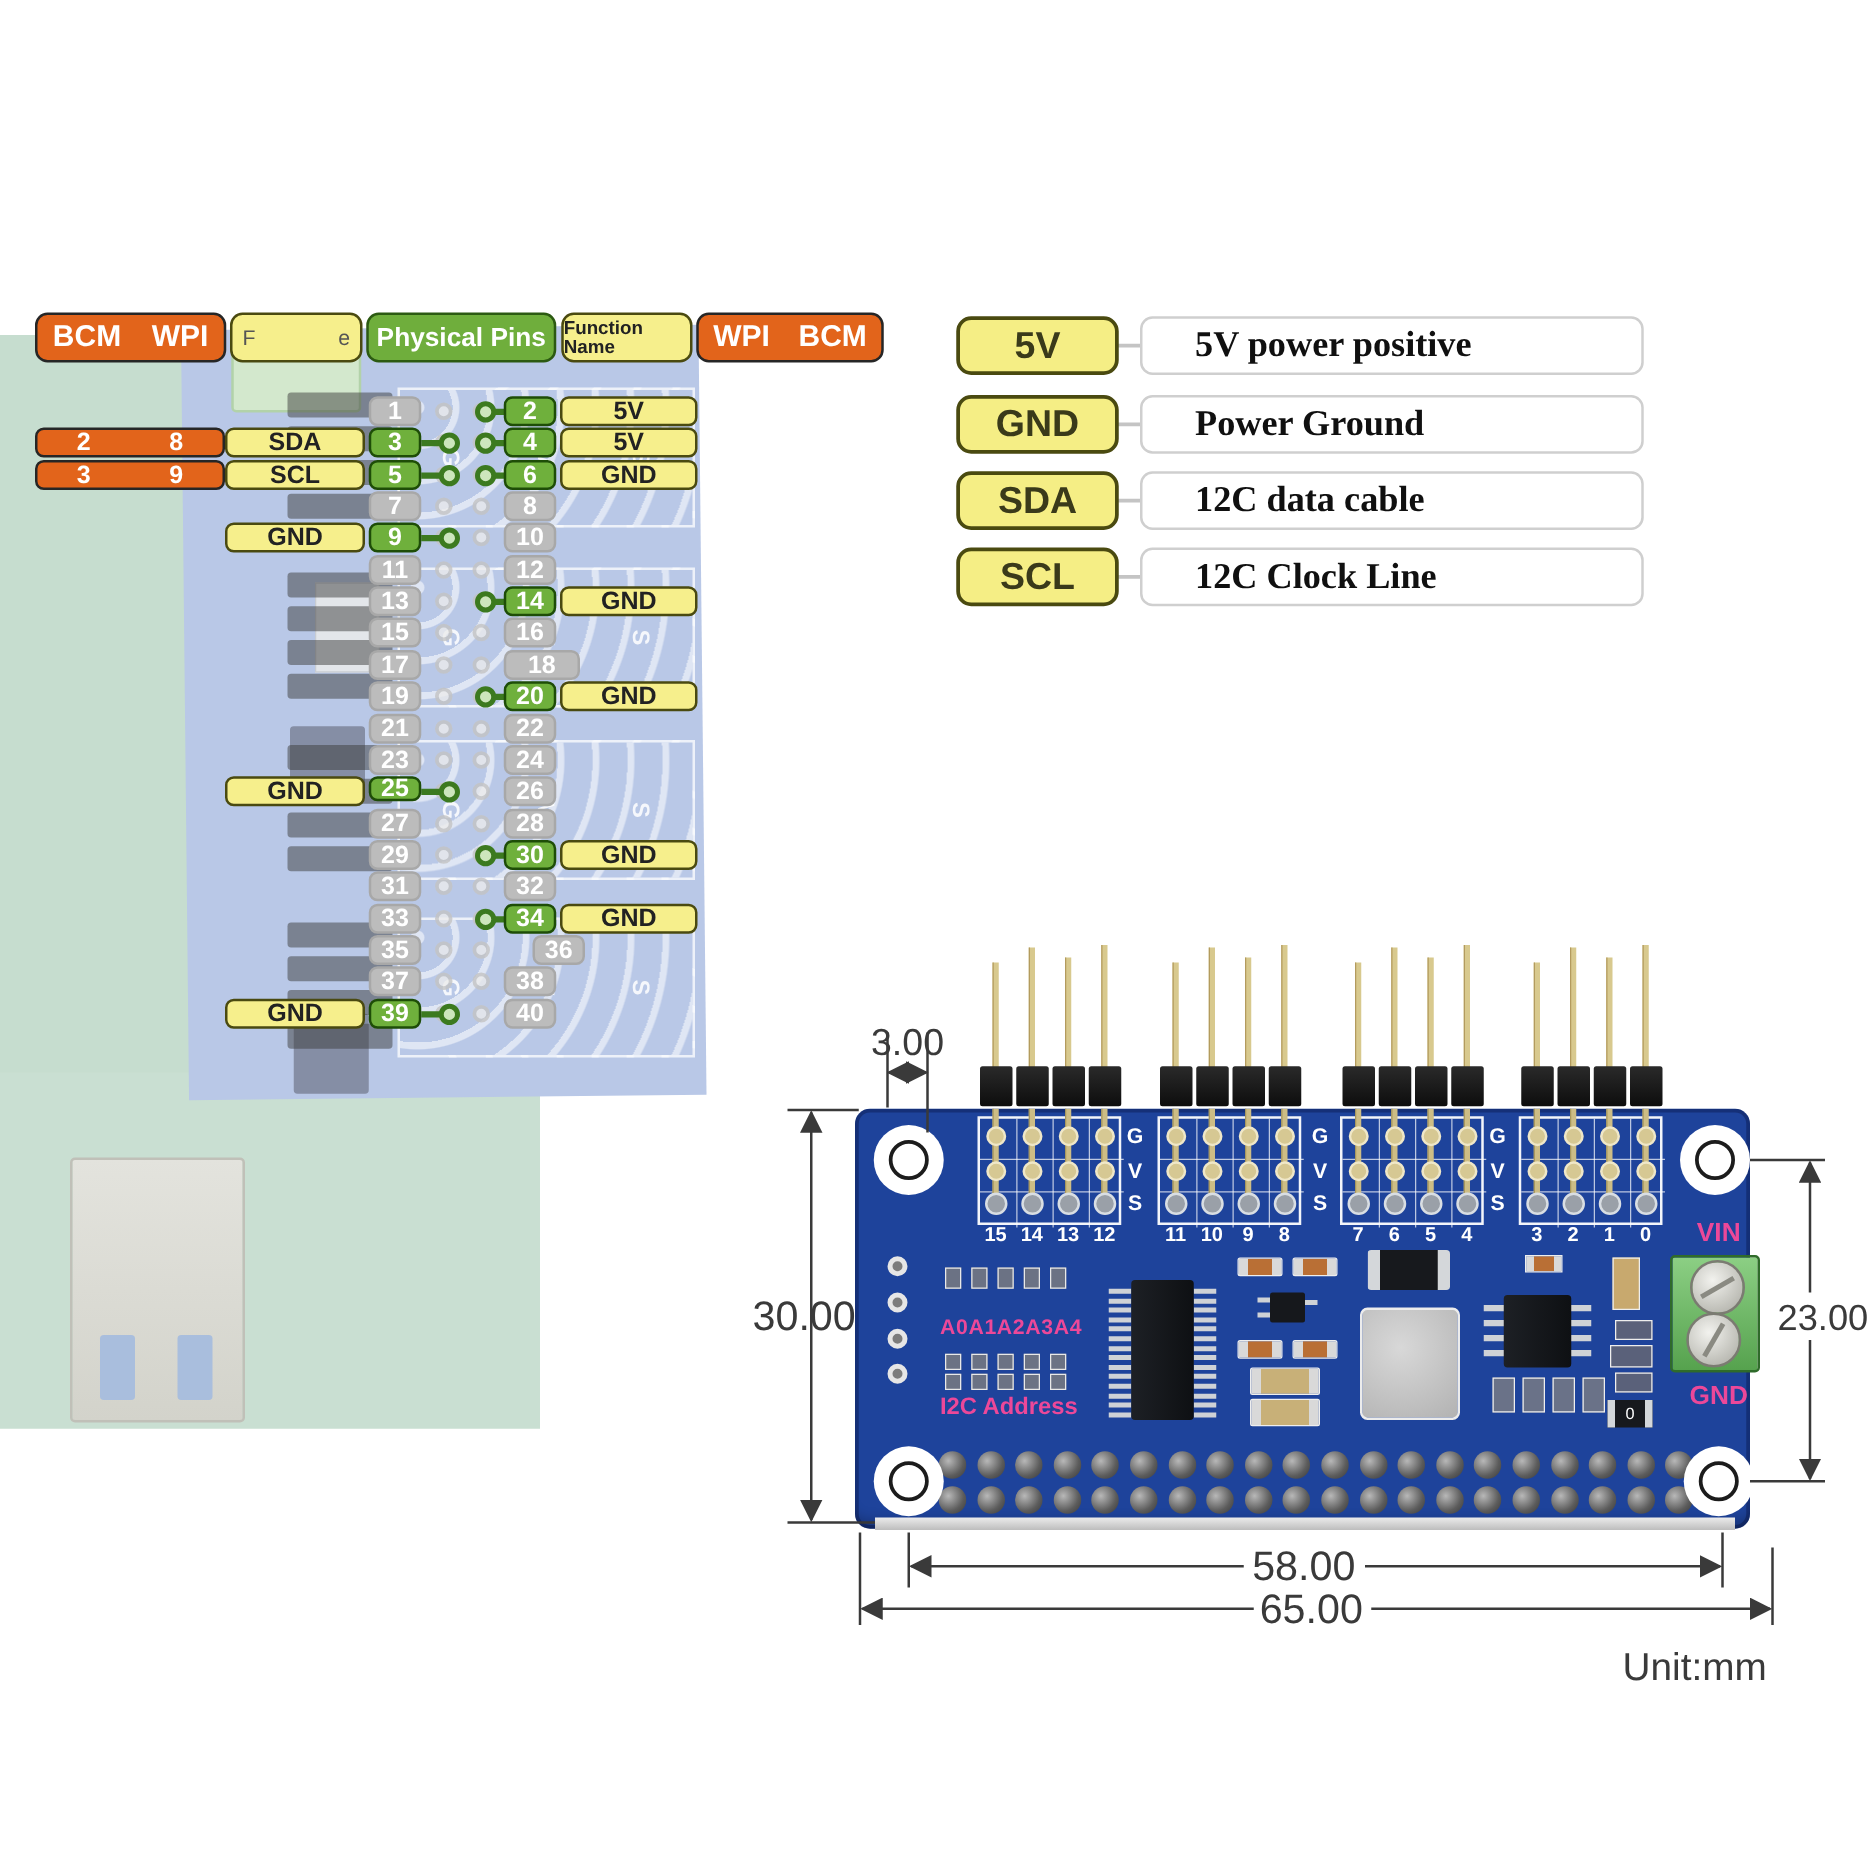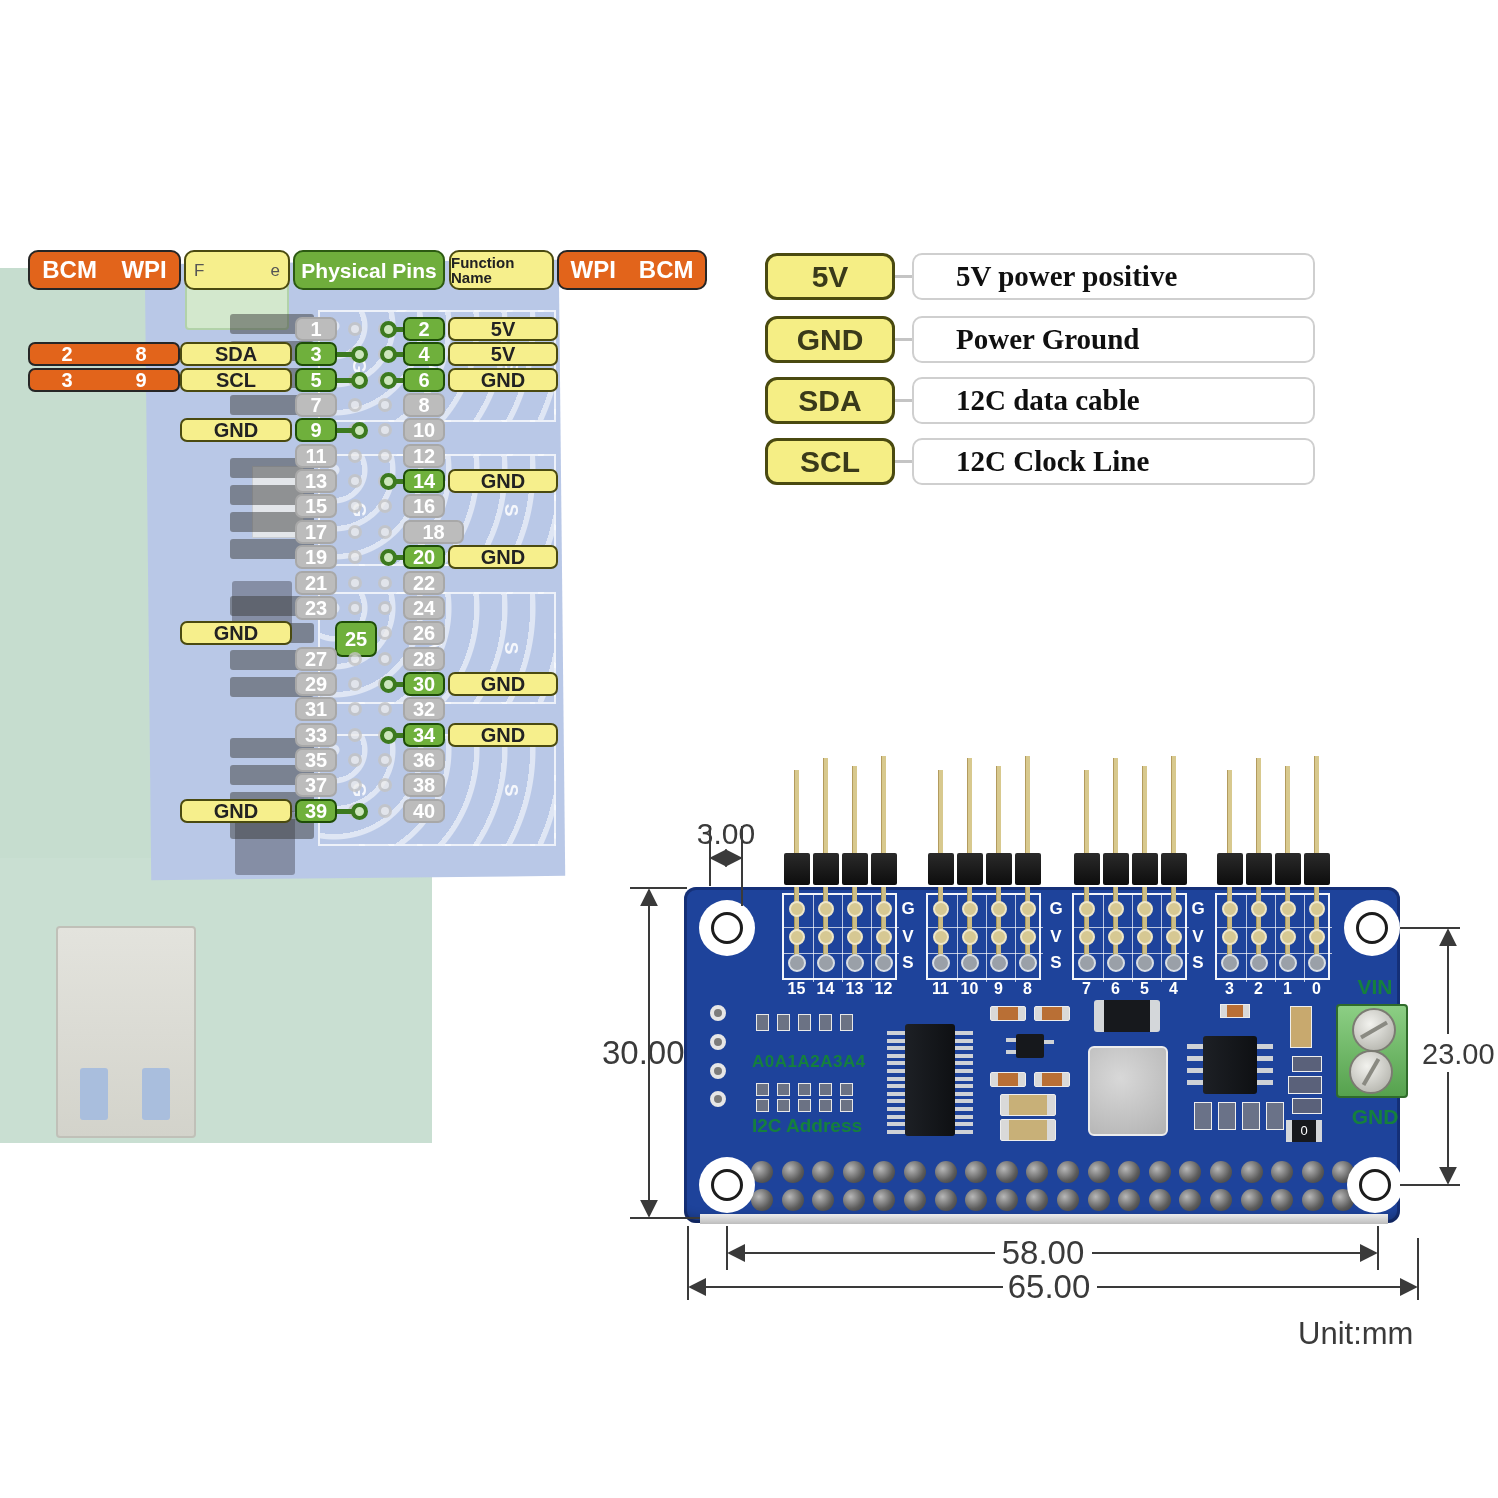--- a/index.html
+++ b/index.html
@@ -15,21 +15,21 @@
   .red-title{position:absolute;display:flex;align-items:center;justify-content:center;
              background:linear-gradient(180deg,#fa6a5d 0%,#ef1d10 45%,#e30d00 100%);
              border-radius:8px;color:#fff;font-family:"Liberation Serif",serif;font-weight:bold;
              box-shadow:0 2px 4px rgba(0,0,0,.35);letter-spacing:1px;}
   .leg-badge{position:absolute;box-sizing:border-box;background:#f5ee85;border:3px solid #4a4a10;
              border-radius:12px;display:flex;align-items:center;justify-content:center;
              font-size:30px;font-weight:600;color:#3a3a1a;}
   .leg-desc{position:absolute;box-sizing:border-box;background:#fff;border:2px solid #cfcfcf;
             border-radius:10px;display:flex;align-items:center;padding-left:42px;
             font-family:"Liberation Serif",serif;font-weight:bold;font-size:29px;color:#101010;}
-  .silk{position:absolute;color:#15803d;font-weight:bold;text-align:center;line-height:1;}
+  .silk{position:absolute;color:#ec4899;font-weight:bold;text-align:center;line-height:1;}
   .dot{position:absolute;border-radius:50%;box-sizing:border-box;}
   svg text{font-family:"Liberation Sans",sans-serif;fill:#3a3a3a;}
 </style>
 </head>
 <body>
 
 <div id="root">
 
   <div class="abs" id="photo" style="left:0;top:258px;width:575px;height:980px;overflow:hidden;">
     <div class="abs" style="left:0;top:10px;width:178px;height:830px;background:#c6ddcf;"></div>
@@ -179,21 +179,21 @@
       <div class="badge gray" style="position: absolute; left: 403px; top: 571px; width: 42px; height: 24px;">22</div>
       <div class="dot" style="position: absolute; left: 348px; top: 601px; width: 14px; height: 14px; border: 3px solid rgb(196, 196, 196); background: rgb(236, 236, 236); opacity: 0.8;"></div>
       <div class="dot" style="position: absolute; left: 378px; top: 601px; width: 14px; height: 14px; border: 3px solid rgb(196, 196, 196); background: rgb(236, 236, 236); opacity: 0.8;"></div>
       <div class="badge gray" style="position: absolute; left: 295px; top: 596px; width: 42px; height: 24px;">23</div>
       <div class="badge gray" style="position: absolute; left: 403px; top: 596px; width: 42px; height: 24px;">24</div>
       <div class="badge yellow" style="position: absolute; left: 180px; top: 621px; width: 112px; height: 24px; font-size: 20px;">GND</div>
       <div class="dot" style="position: absolute; left: 348px; top: 626px; width: 14px; height: 14px; border: 3px solid rgb(196, 196, 196); background: rgb(236, 236, 236); opacity: 0.8;"></div>
       <div class="dot" style="position: absolute; left: 378px; top: 626px; width: 14px; height: 14px; border: 3px solid rgb(196, 196, 196); background: rgb(236, 236, 236); opacity: 0.8;"></div>
       <div style="position: absolute; box-sizing: border-box; left: 337px; top: 631px; width: 16px; height: 5px; background: rgb(60, 122, 31);"></div>
       <div class="dot" style="position: absolute; left: 351px; top: 625px; width: 17px; height: 17px; border: 4px solid rgb(60, 122, 31); background: rgb(205, 230, 189);"></div>
-      <div class="badge green" style="position: absolute; left: 295px; top: 621px; width: 42px; height: 36px; margin-left: 40px;">25</div>
+      <div class="badge green" style="position: absolute; left: 295px; top: 621px; width: 42px; height: 20px;">25</div>
       <div class="badge gray" style="position: absolute; left: 403px; top: 621px; width: 42px; height: 24px;">26</div>
       <div class="dot" style="position: absolute; left: 348px; top: 652px; width: 14px; height: 14px; border: 3px solid rgb(196, 196, 196); background: rgb(236, 236, 236); opacity: 0.8;"></div>
       <div class="dot" style="position: absolute; left: 378px; top: 652px; width: 14px; height: 14px; border: 3px solid rgb(196, 196, 196); background: rgb(236, 236, 236); opacity: 0.8;"></div>
       <div class="badge gray" style="position: absolute; left: 295px; top: 647px; width: 42px; height: 24px;">27</div>
       <div class="badge gray" style="position: absolute; left: 403px; top: 647px; width: 42px; height: 24px;">28</div>
       <div class="dot" style="position: absolute; left: 348px; top: 677px; width: 14px; height: 14px; border: 3px solid rgb(196, 196, 196); background: rgb(236, 236, 236); opacity: 0.8;"></div>
       <div class="dot" style="position: absolute; left: 378px; top: 677px; width: 14px; height: 14px; border: 3px solid rgb(196, 196, 196); background: rgb(236, 236, 236); opacity: 0.8;"></div>
       <div class="dot" style="position: absolute; left: 380px; top: 676px; width: 17px; height: 17px; border: 4px solid rgb(60, 122, 31); background: rgb(205, 230, 189);"></div>
       <div style="position: absolute; box-sizing: border-box; left: 395px; top: 682px; width: 9px; height: 5px; background: rgb(60, 122, 31);"></div>
       <div class="badge gray" style="position: absolute; left: 295px; top: 672px; width: 42px; height: 24px;">29</div>
@@ -206,21 +206,21 @@
       <div class="dot" style="position: absolute; left: 348px; top: 728px; width: 14px; height: 14px; border: 3px solid rgb(196, 196, 196); background: rgb(236, 236, 236); opacity: 0.8;"></div>
       <div class="dot" style="position: absolute; left: 378px; top: 728px; width: 14px; height: 14px; border: 3px solid rgb(196, 196, 196); background: rgb(236, 236, 236); opacity: 0.8;"></div>
       <div class="dot" style="position: absolute; left: 380px; top: 727px; width: 17px; height: 17px; border: 4px solid rgb(60, 122, 31); background: rgb(205, 230, 189);"></div>
       <div style="position: absolute; box-sizing: border-box; left: 395px; top: 733px; width: 9px; height: 5px; background: rgb(60, 122, 31);"></div>
       <div class="badge gray" style="position: absolute; left: 295px; top: 723px; width: 42px; height: 24px;">33</div>
       <div class="badge green" style="position: absolute; left: 403px; top: 723px; width: 42px; height: 24px;">34</div>
       <div class="badge yellow" style="position: absolute; left: 448px; top: 723px; width: 110px; height: 24px; font-size: 20px;">GND</div>
       <div class="dot" style="position: absolute; left: 348px; top: 753px; width: 14px; height: 14px; border: 3px solid rgb(196, 196, 196); background: rgb(236, 236, 236); opacity: 0.8;"></div>
       <div class="dot" style="position: absolute; left: 378px; top: 753px; width: 14px; height: 14px; border: 3px solid rgb(196, 196, 196); background: rgb(236, 236, 236); opacity: 0.8;"></div>
       <div class="badge gray" style="position: absolute; left: 295px; top: 748px; width: 42px; height: 24px;">35</div>
-      <div class="badge gray" style="position: absolute; left: 403px; top: 748px; width: 42px; height: 24px;">36</div>
+      <div class="badge gray" style="position: absolute; left: 426px; top: 748px; width: 42px; height: 24px;">36</div>
       <div class="dot" style="position: absolute; left: 348px; top: 778px; width: 14px; height: 14px; border: 3px solid rgb(196, 196, 196); background: rgb(236, 236, 236); opacity: 0.8;"></div>
       <div class="dot" style="position: absolute; left: 378px; top: 778px; width: 14px; height: 14px; border: 3px solid rgb(196, 196, 196); background: rgb(236, 236, 236); opacity: 0.8;"></div>
       <div class="badge gray" style="position: absolute; left: 295px; top: 773px; width: 42px; height: 24px;">37</div>
       <div class="badge gray" style="position: absolute; left: 403px; top: 773px; width: 42px; height: 24px;">38</div>
       <div class="badge yellow" style="position: absolute; left: 180px; top: 799px; width: 112px; height: 24px; font-size: 20px;">GND</div>
       <div class="dot" style="position: absolute; left: 348px; top: 804px; width: 14px; height: 14px; border: 3px solid rgb(196, 196, 196); background: rgb(236, 236, 236); opacity: 0.8;"></div>
       <div class="dot" style="position: absolute; left: 378px; top: 804px; width: 14px; height: 14px; border: 3px solid rgb(196, 196, 196); background: rgb(236, 236, 236); opacity: 0.8;"></div>
       <div style="position: absolute; box-sizing: border-box; left: 337px; top: 809px; width: 16px; height: 5px; background: rgb(60, 122, 31);"></div>
       <div class="dot" style="position: absolute; left: 351px; top: 803px; width: 17px; height: 17px; border: 4px solid rgb(60, 122, 31); background: rgb(205, 230, 189);"></div>
       <div class="badge green" style="position: absolute; left: 295px; top: 799px; width: 42px; height: 24px;">39</div>

